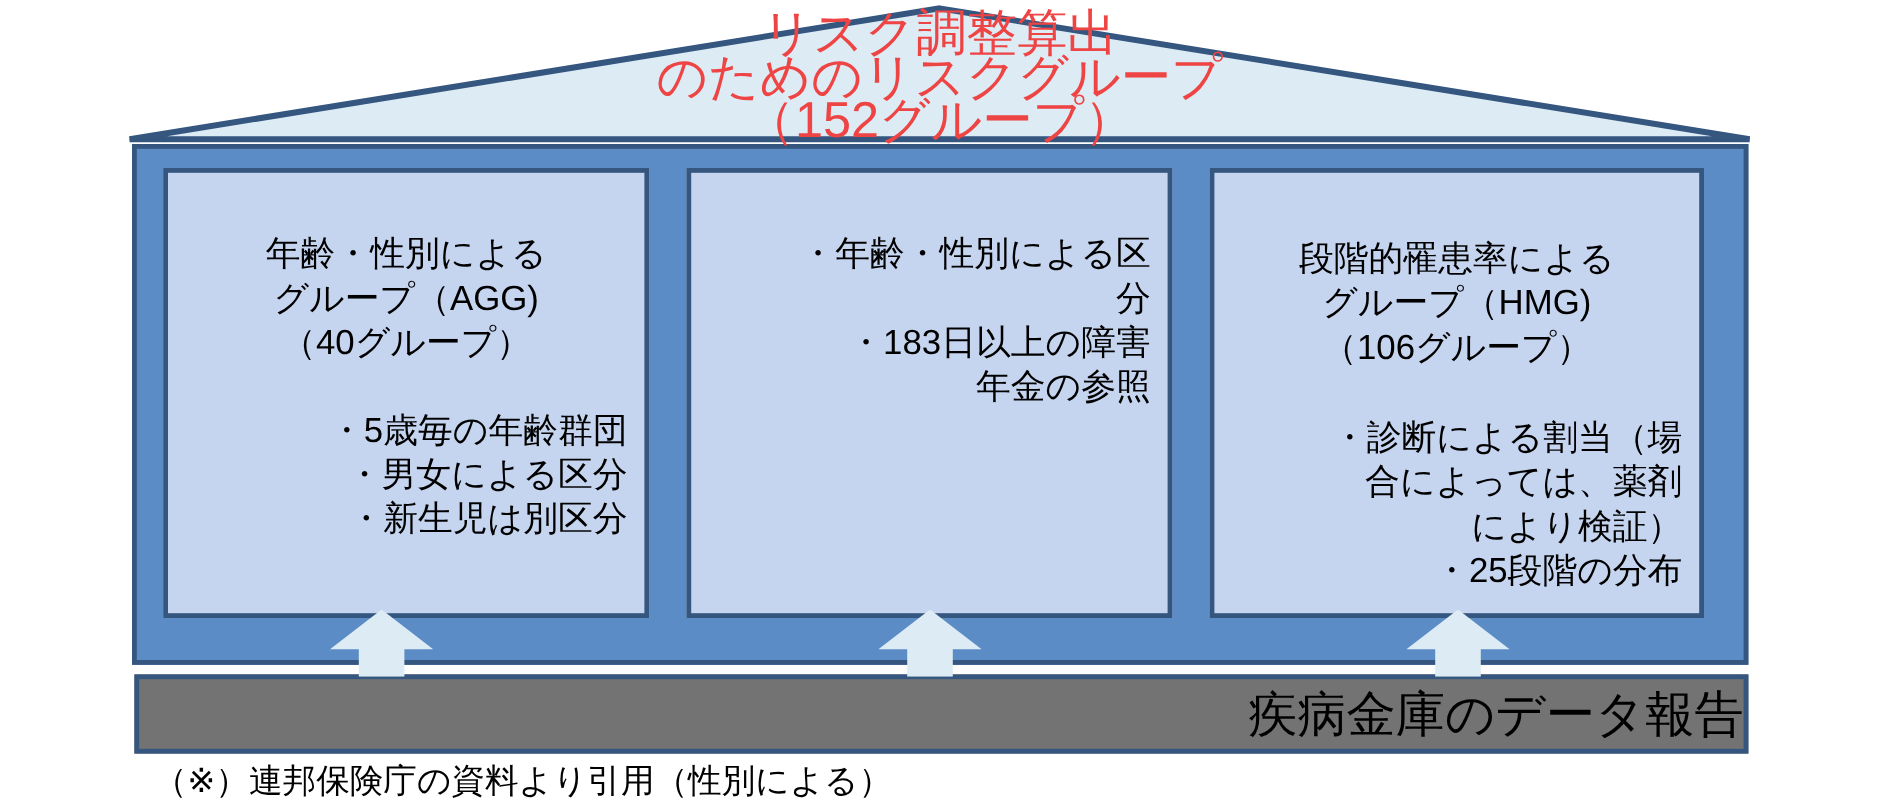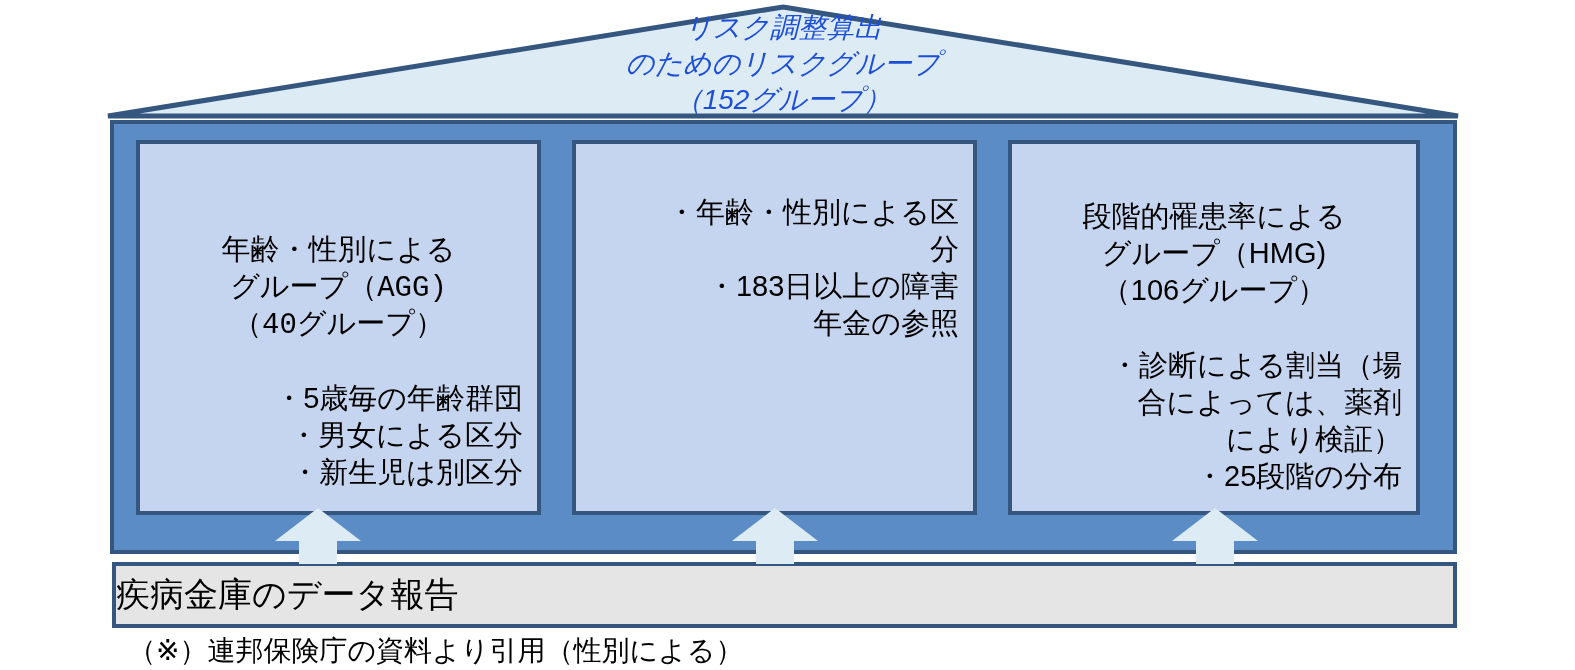--- a/index.html
+++ b/index.html
@@ -33,27 +33,26 @@
     width: 100%;
     height: 100%;
     display: block;
   }
   .roof-text {
     position: absolute;
     left: 0;
     top: 6px;
     width: 100%;
     text-align: center;
-    color: #1d4ed8;
-    font-size: 28px;
+    color: #ef4444;
+    font-size: 42px;
     line-height: 36px;
     letter-spacing: 0px;
     white-space: pre;
     z-index: 3;
-    font-style: italic;
   }
 
   
   .house-body {
     position: absolute;
     left: 110px;
     top: 120px;
     width: 1347px;
     height: 434px;
     background: #5B8CC6;
@@ -77,21 +76,21 @@
   .panel-2 { left: 572px;  width: 405px; }
   .panel-3 { left: 1008px; width: 412px; }
 
   .panel-title {
     text-align: center;
     font-size: 29px;
     line-height: 37px;
     white-space: pre-line;
     margin-top: 48px;
   }
-  .panel-1 .panel-title { margin-top: 79px; font-family: Liberation Mono, monospace; }
+  .panel-1 .panel-title { margin-top: 40px; }
   .panel-2 .panel-title { margin-top: 44px; }
   .panel-3 .panel-title { margin-top: 44px; }
 
   .panel-bullets {
     margin-top: 36px;
     font-size: 29px;
     line-height: 37px;
     text-align: right;
   }
   .panel-2 .panel-bullets { margin-top: 40px; }
@@ -114,28 +113,28 @@
   .arrow-2 { left: 732px;  top: 508px; }
   .arrow-3 { left: 1172px; top: 508px; }
 
   
   .bottom-bar {
     position: absolute;
     left: 112px;
     top: 562px;
     width: 1345px;
     height: 66px;
-    background: #e5e5e5;
+    background: #737373;
     border: 4px solid #34567F;
     box-sizing: border-box;
     display: flex;
     align-items: center;
-    justify-content: flex-start;
+    justify-content: flex-end;
     color: #000000;
-    font-size: 34px;
+    font-size: 41px;
   }
 
   
   .footnote {
     position: absolute;
     left: 128px;
     top: 634px;
     color: #000000;
     font-size: 28px;
     line-height: 34px;

